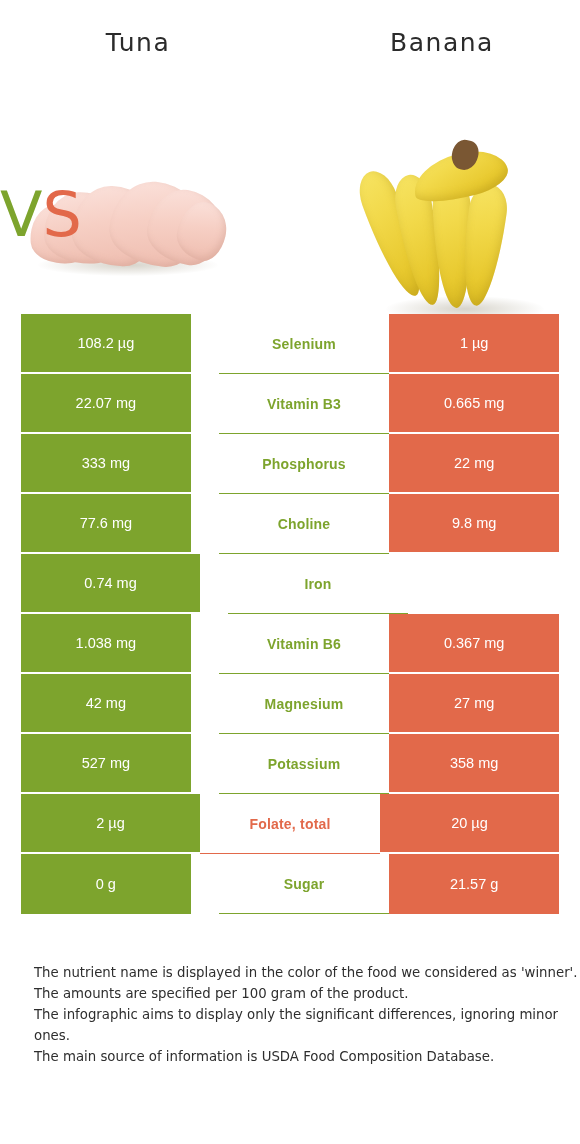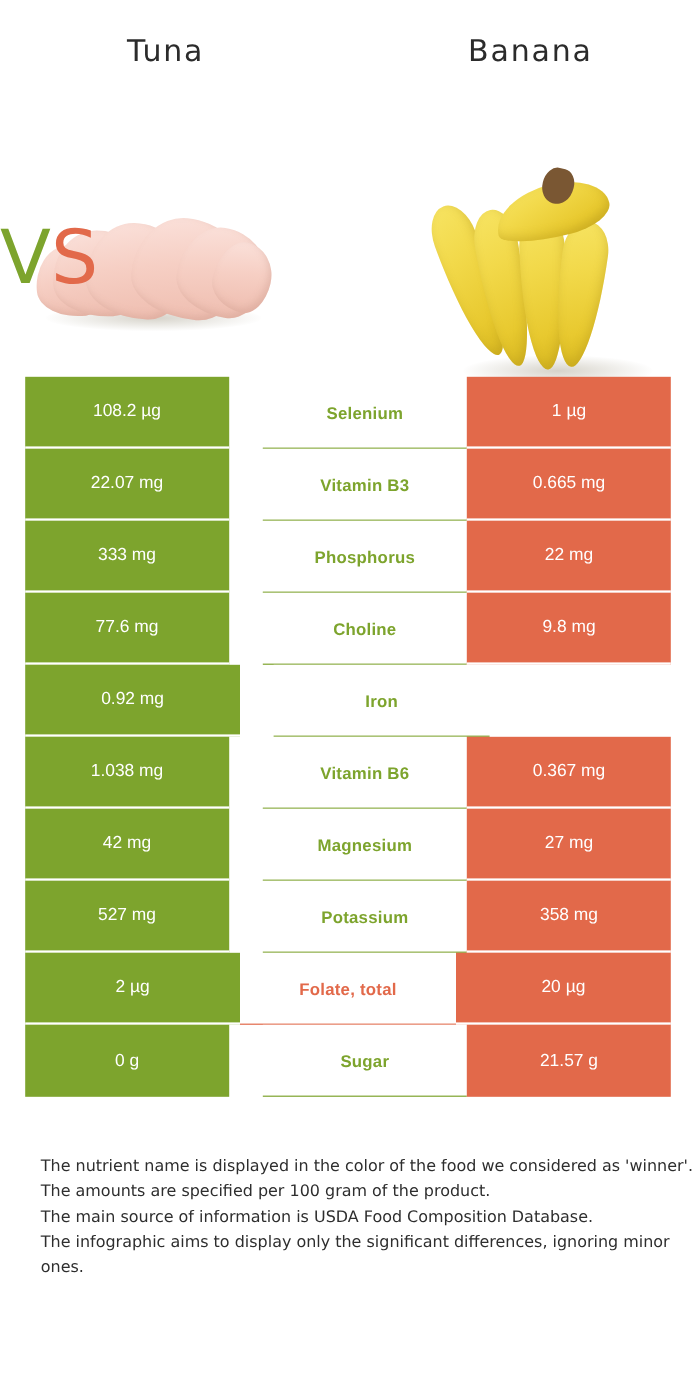--- a/index.html
+++ b/index.html
@@ -213,21 +213,21 @@
       <div class="cell left">333 mg</div>
       <div class="cell mid win-green">Phosphorus</div>
       <div class="cell right">22 mg</div>
     </div>
     <div class="row">
       <div class="cell left">77.6 mg</div>
       <div class="cell mid win-green">Choline</div>
       <div class="cell right">9.8 mg</div>
     </div>
     <div class="row">
-      <div class="cell left">0.92 mg</div>
+      <div class="cell left">0.74 mg</div>
       <div class="cell mid win-green">Iron</div>
     </div>
     <div class="row">
       <div class="cell left">1.038 mg</div>
       <div class="cell mid win-green">Vitamin B6</div>
       <div class="cell right">0.367 mg</div>
     </div>
     <div class="row">
       <div class="cell left">42 mg</div>
       <div class="cell mid win-green">Magnesium</div>
@@ -246,15 +246,15 @@
     <div class="row">
       <div class="cell left">0 g</div>
       <div class="cell mid win-green">Sugar</div>
       <div class="cell right">21.57 g</div>
     </div>
   </div>
 
 <div class="footer">
   <p>The nutrient name is displayed in the color of the food we considered as 'winner'.</p>
   <p>The amounts are specified per 100 gram of the product.</p>
+  <p>The infographic aims to display only the significant differences, ignoring minor ones.</p>
   <p>The main source of information is USDA Food Composition Database.</p>
-  <p>The infographic aims to display only the significant differences, ignoring minor ones.</p>
 </div>
 
 </body></html>

